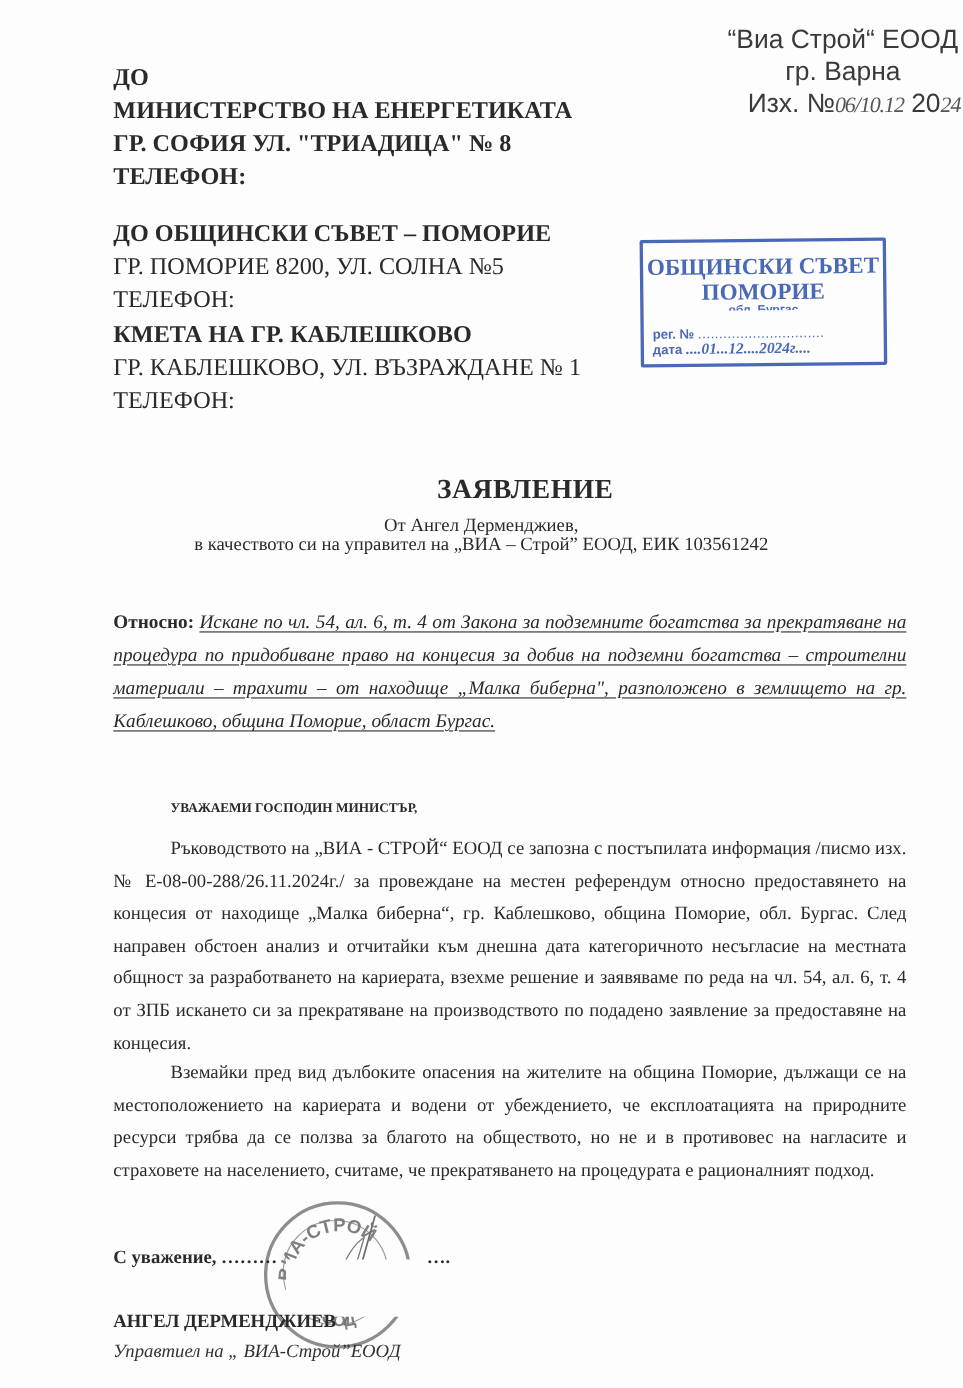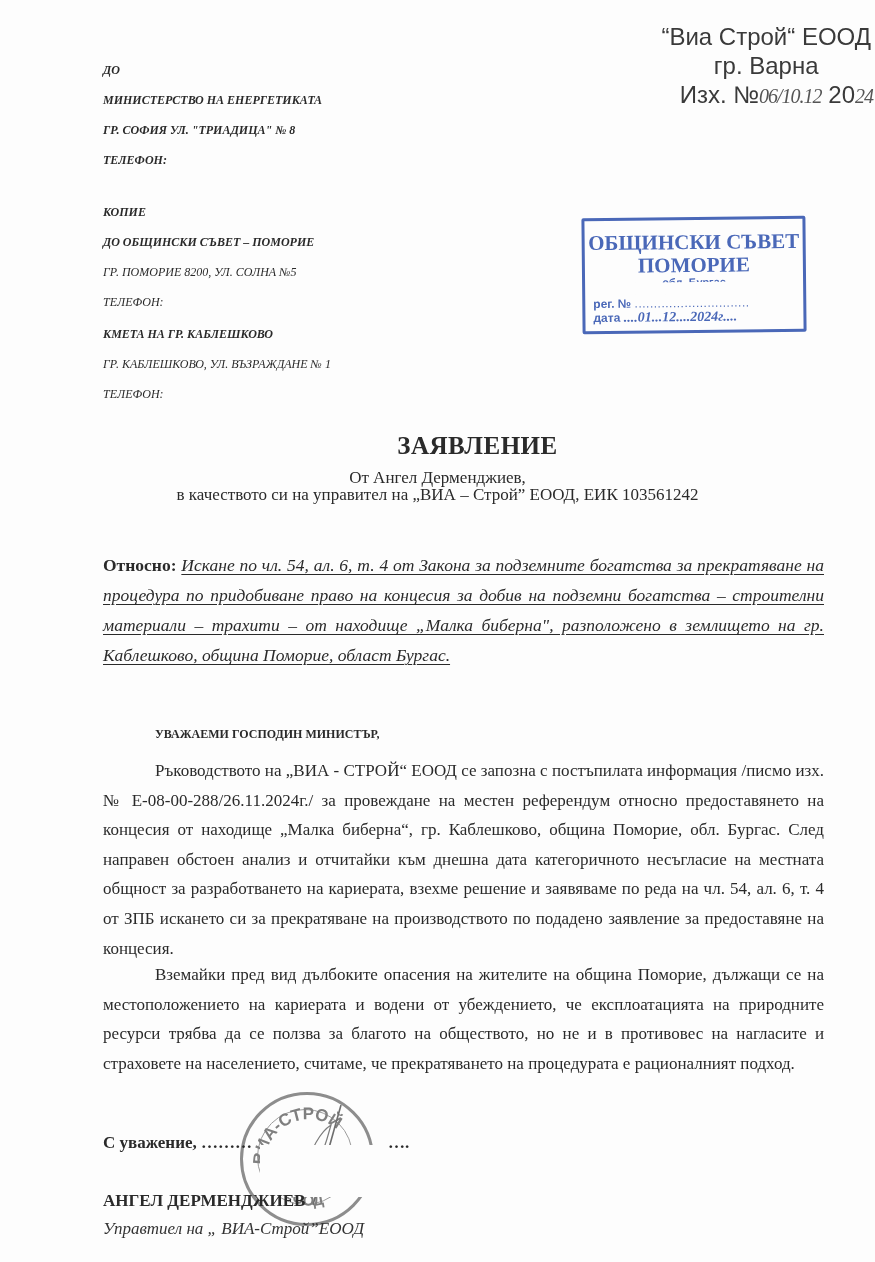--- a/index.html
+++ b/index.html
@@ -3,21 +3,21 @@
 <meta charset="utf-8">
 <style>
   html, body { margin:0; padding:0; }
   body {
     width:875px; height:1262px; position:relative; overflow:hidden;
     background:#fdfdfd; color:#2a2a2a;
     font-family:"Liberation Serif", "DejaVu Serif", serif;
   }
   .abs { position:absolute; white-space:nowrap; }
   .b { font-weight:bold; }
-  .addr { font-size:12px; line-height:30px;font-style:italic; }
+  .addr { font-size:22px; line-height:30px; }
   .hdr { position:absolute; left:103px; }
   .sender {
     position:absolute; right:4px; top:22px; text-align:center;
     font-family:"Liberation Sans", "DejaVu Sans", sans-serif;
     font-size:24px; line-height:29px; color:#3a3a3a;margin-left:28px;
   }
   .sender .l3 { text-align:right; margin-right:-2px; }
   .hand { font-family:"Liberation Serif", serif; font-style:italic; font-size:20px; color:#555; letter-spacing:-1px; }
   .stamp {
     position:absolute; left:582px; top:217px; width:218px; height:110px;
@@ -49,21 +49,20 @@
 <body>
 
 <div class="hdr addr b" style="top:55px;">
   <div>ДО</div>
   <div>МИНИСТЕРСТВО НА ЕНЕРГЕТИКАТА</div>
   <div>ГР. СОФИЯ УЛ. "ТРИАДИЦА" № 8</div>
   <div>ТЕЛЕФОН:</div>
 </div>
 
 <div class="hdr addr" style="top:197px;">
-  <div class="b">КОПИЕ</div>
   <div class="b">ДО ОБЩИНСКИ СЪВЕТ – ПОМОРИЕ</div>
   <div>ГР. ПОМОРИЕ 8200, УЛ. СОЛНА №5</div>
   <div>ТЕЛЕФОН:</div>
   <div class="b" style="margin-top:2px;">КМЕТА НА ГР. КАБЛЕШКОВО</div>
   <div>ГР. КАБЛЕШКОВО, УЛ. ВЪЗРАЖДАНЕ № 1</div>
   <div>ТЕЛЕФОН:</div>
 </div>
 
 <div class="sender">
   <div>“Виа Строй“ ЕООД</div>

